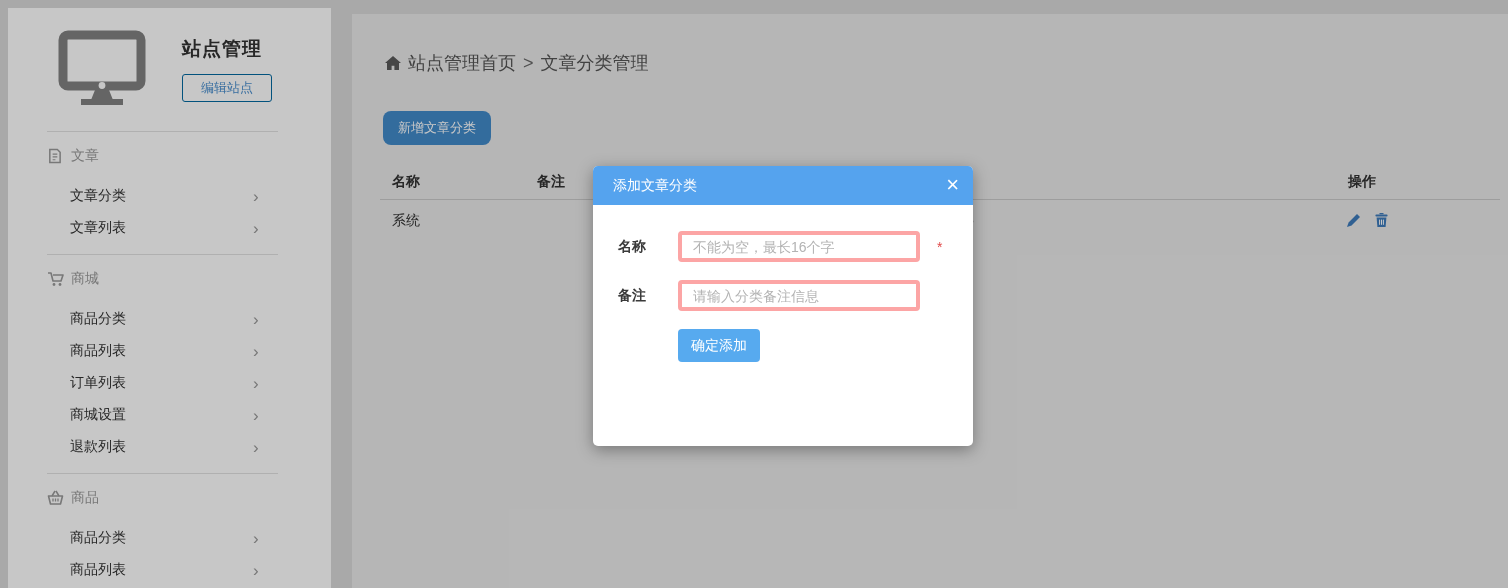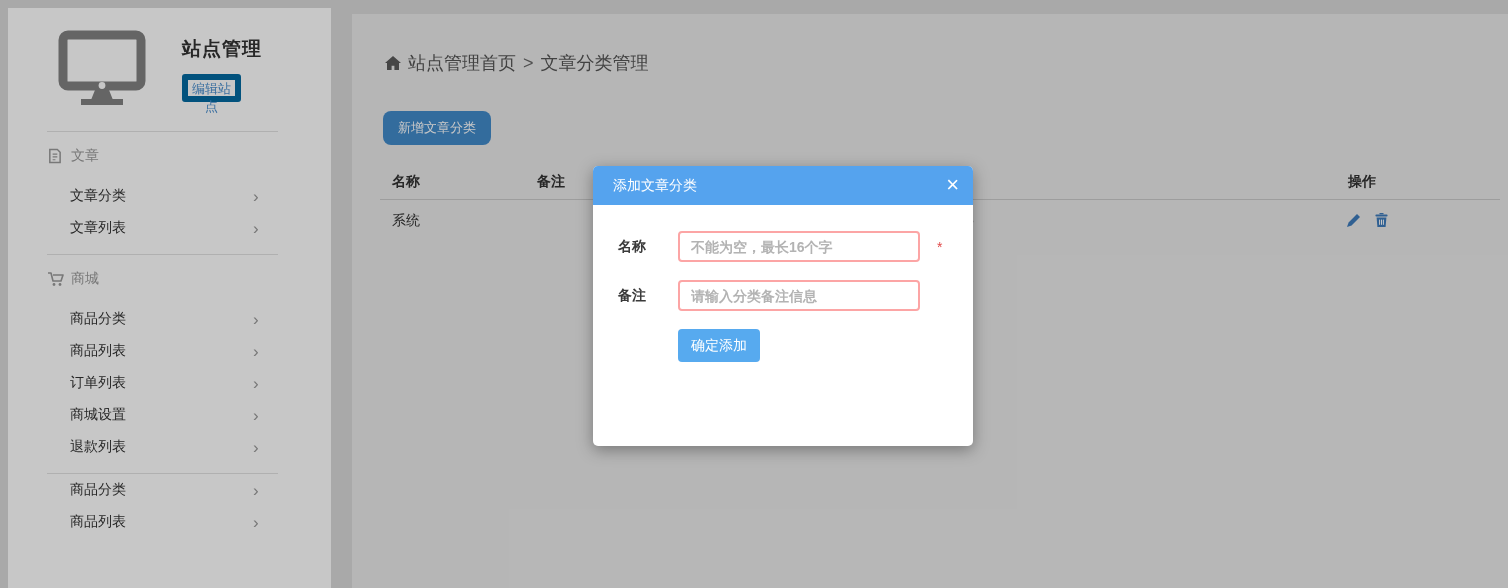--- a/index.html
+++ b/index.html
@@ -6,21 +6,21 @@
   html,body { width:1508px; height:588px; }
   body { font-family:"Liberation Sans","DejaVu Sans",sans-serif; }
   .page { position:relative; width:1508px; height:588px; background:#d9d9d9; overflow:hidden; }
 
   
   .sidebar { position:absolute; left:8px; top:8px; width:323px; height:580px; background:#ffffff; }
   .logo-area { position:relative; height:123px; }
   .monitor-icon { position:absolute; left:50px; top:22px; }
   .site-head { position:absolute; left:174px; top:28px; }
   .site-title { font-size:19px; font-weight:600; color:#333; letter-spacing:1px; }
-  .edit-site-btn { margin-top:12px; width:59px; height:28px; background:#fff; border:6px solid #0369a1;
+  .edit-site-btn { margin-top:12px; width:90px; height:28px; background:#fff; border:1px solid #0369a1;
                    color:#4b8fce; font-size:13px; border-radius:3px; cursor:pointer;
                    font-family:inherit; }
   .side-hr { border:none; border-top:1px solid #e2e2e2; margin:0 53px 0 39px; }
   .sec-h { height:48px; display:flex; align-items:center; margin-left:39px; color:#9a9a9a; font-size:14px;font-family:Liberation Mono, monospace; }
   .sec-h .sec-icon { width:17px; height:16px; margin-right:7px; display:inline-flex; align-items:center; }
   .side-item { height:32px; display:flex; align-items:center; margin-left:62px; position:relative;
                font-size:14px; color:#333; cursor:pointer; }
   .side-item .chev { position:absolute; left:183px; color:#999; font-size:17px; line-height:1; }
   .section { padding-bottom:10px; }
 
@@ -44,22 +44,22 @@
   .overlay { position:absolute; inset:0; background:rgba(0,0,0,0.22); z-index:10; }
   .modal { position:absolute; left:593px; top:166px; width:380px; height:280px; background:#fff;
            border-radius:5px; box-shadow:0 4px 16px rgba(0,0,0,0.35); z-index:20; }
   .modal-head { height:39px; background:#55a3ee; border-radius:5px 5px 0 0; position:relative; }
   .modal-title { position:absolute; left:20px; top:0; line-height:39px; color:#fff; font-size:14px; }
   .modal-close { position:absolute; right:14px; top:0; line-height:37px; color:#fff; font-size:22px;
                  font-weight:300; cursor:pointer; }
   .modal-body { padding:26px 0 0 25px; }
   .frow { display:flex; align-items:center; margin-bottom:18px; height:31px; }
   .frow label { width:60px; font-size:14px; font-weight:600; color:#3a3a3a; }
-  .frow input { width:242px; height:31px; border:2px solid #fca5a5; border-radius:4px; padding:0 11px;
-                font-size:14px; color:#701a75; outline:none; font-family:inherit; background:#fff;font-weight:bold; }
+  .frow input { width:242px; height:31px; border:4px solid #fca5a5; border-radius:4px; padding:0 11px;
+                font-size:14px; color:#701a75; outline:none; font-family:inherit; background:#fff; }
   .frow input::placeholder { color:#b3b3b3; }
   .frow input.short { width:120px; }
   .req { color:#e04848; font-size:14px; margin-left:17px; }
   .hint { color:#4a4a4a; font-size:14px; margin-left:16px; }
   .submit-btn { margin-left:60px; width:82px; height:33px; background:#57aaef; color:#fff; border:none;
                 border-radius:4px; font-size:14px; cursor:pointer; font-family:inherit; }
 </style>
 </head>
 <body>
 
@@ -131,20 +131,30 @@
         <span class="chev">›</span>
       </div>
       <div class="side-item">
         <span>退款列表</span>
         <span class="chev">›</span>
       </div>
     </div>
     <hr class="side-hr">
 
     <div class="section">
+      <div class="sec-h">
+        <span class="sec-icon">
+          <svg width="17" height="16" viewBox="0 0 17 16">
+              <path d="M5 6l3-5M12 6L9 1" stroke="#9a9a9a" stroke-width="1.5" fill="none"></path>
+              <path d="M1.5 6h14l-2 8h-10z" fill="none" stroke="#9a9a9a" stroke-width="1.6" stroke-linejoin="round"></path>
+              <path d="M6 8.5v3M8.5 8.5v3M11 8.5v3" stroke="#9a9a9a" stroke-width="1.3"></path>
+            </svg>
+        </span>
+        <span>商品</span>
+      </div>
       <div class="side-item">
         <span>商品分类</span>
         <span class="chev">›</span>
       </div>
       <div class="side-item">
         <span>商品列表</span>
         <span class="chev">›</span>
       </div>
     </div>
 

